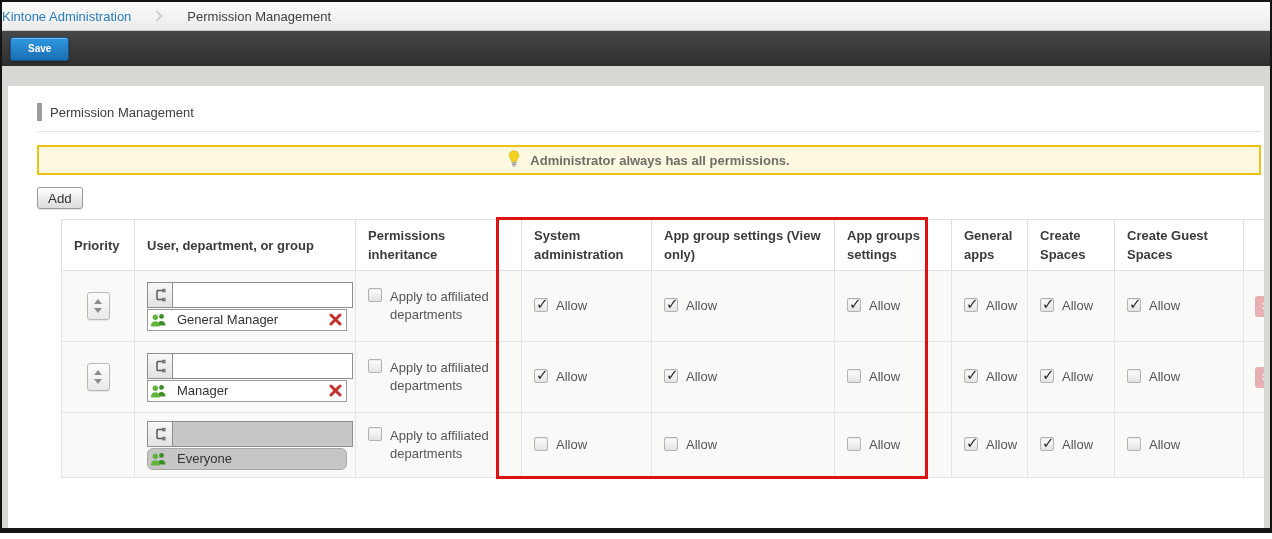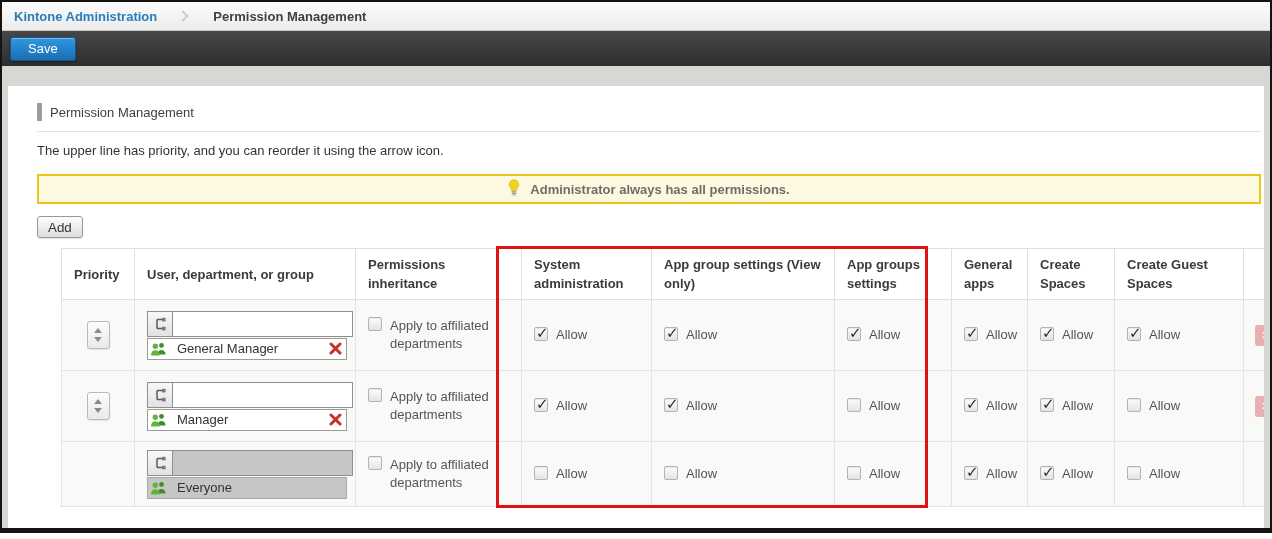--- a/index.html
+++ b/index.html
@@ -8,33 +8,33 @@
 
   .screen{
     width:1272px; height:533px; margin:0;
     border:2px solid #141414; border-bottom-width:5px;
     background:#d7d7d4; display:flex; flex-direction:column; overflow:hidden;
   }
 
   
   .breadcrumb{
     height:29px; flex:none; background:linear-gradient(#fbfbfb,#ececec);
-    border-bottom:1px solid #c9c9c9; display:flex; align-items:center; padding-left:12px;font-weight:bold;
+    border-bottom:1px solid #c9c9c9; display:flex; align-items:center; padding-left:0;
   }
   .crumb-link{ color:var(--link_blue,#2a7cba); cursor:pointer; }
   .crumb-chevron{ width:8px; height:8px; border-top:2px solid #cdcdcd; border-right:2px solid #cdcdcd;
     transform:rotate(45deg); margin:0 26px 0 22px; }
   .crumb-current{ color:#3f3f3f; }
 
   
   .toolbar{ height:35px; flex:none; background:linear-gradient(#474747,#2e2e2e); display:flex; align-items:center; padding-left:8px; }
   .save-button{
     height:24px; padding:0 17px; border-radius:3px; cursor:pointer;
     background:linear-gradient(var(--save_blue_light,#2f97e0),var(--save_blue,#1a6fb4));
-    border:1px solid #17568c; color:#fff; font-weight:normal; font-size:13px;
+    border:1px solid #17568c; color:#fff; font-weight:bold; font-size:10px;
     box-shadow:inset 0 1px 0 rgba(255,255,255,.35), 0 1px 2px rgba(0,0,0,.4);
     display:flex; align-items:center;
   }
 
   .page-bg{ flex:1; padding:20px 6px 0 6px; overflow:hidden; }
   .content-panel{ background:#fff; height:100%; padding-top:17px; overflow:hidden; }
 
   .section-title{ margin:0 3px 0 29px; border-bottom:1px solid #e4e4e4; padding-bottom:10px; display:flex; align-items:center; }
   .title-bar{ width:5px; height:18px; background:#9c9c9c; margin-right:8px; }
   .title-text{ color:#3e3e3e; }
@@ -75,21 +75,21 @@
   .tri.down{ border-left:4px solid transparent; border-right:4px solid transparent; border-top:5px solid #8c8c8c; }
 
   .picker{ width:206px; }
   .picker-top{ display:flex; height:26px; }
   .org-btn{ width:26px; flex:none; border:1px solid #8f8f8f; background:linear-gradient(#f8f8f8,#e2e2e2);
     display:flex; align-items:center; justify-content:center; cursor:pointer; }
   .picker-input{ flex:1; min-width:0; border:1px solid #8f8f8f; border-left:none; background:#fff; height:26px; padding:0 4px; font-size:13px; outline:none; }
   .picker.disabled .picker-input{ background:#c6c6c6; }
   .entity{ margin-top:1px; height:22px; width:200px; border:1px solid #9b9b9b; background:#fff;
     display:flex; align-items:center; padding:0 4px 0 2px;gap:8px; }
-  .picker.disabled .entity{ background:#c6c6c6; border-color:#a8a8a8; }
+  .picker.disabled .entity{ background:#c6c6c6; border-color:#a8a8a8;border-radius:6px; }
   .entity-name{ flex:1; margin-left:2px; color:#333; white-space:nowrap; overflow:hidden; }
   .entity-remove{ display:flex; cursor:pointer; }
 
   .cb-row{ display:inline-flex; align-items:flex-start; gap:8px; cursor:default; }
   .cb{ width:14px; height:14px; flex:none; border:1px solid #b3b3b3; border-radius:2px;
     background:linear-gradient(#fdfdfd,#e4e4e4); position:relative; cursor:pointer;
     box-shadow:inset 0 1px 1px rgba(0,0,0,.08); }
   .cb.checked::after{ content:"✓"; position:absolute; left:1px; top:-4px; font-size:15px; font-weight:bold; color:#2b2b2b; }
   .cb-label{ color:#555; line-height:15px; }
   .inherit-label{ width:118px; line-height:18px; }
@@ -123,21 +123,20 @@
 
   <div class="page-bg">
     <div class="content-panel">
 
       <div class="section-title">
         <span class="title-bar"></span>
         <span class="title-text">Permission Management</span>
       </div>
 
       <div class="description">
-        <div>The upper line has priority, and you can reorder it using the arrow icon.</div>
       </div>
 
       <div class="notice-banner">
         <span>
           <svg width="12" height="17" viewBox="0 0 12 17">
               <path d="M6 0.8 C3 0.8 1.2 3 1.2 5.4 c0 2 1.2 3 1.8 4.2 .3 .6 .4 1.2 .4 1.9 h5.2 c0 -.7 .1 -1.3 .4 -1.9 .6 -1.2 1.8 -2.2 1.8 -4.2 C10.8 3 9 0.8 6 0.8z" fill="#f3d11f" stroke="#d9b40a" stroke-width="0.6"></path>
               <rect x="3.6" y="12.2" width="4.8" height="1.4" fill="#9a9a9a"></rect>
               <rect x="3.9" y="14" width="4.2" height="1.2" fill="#9a9a9a"></rect>
               <rect x="4.6" y="15.6" width="2.8" height="1" fill="#9a9a9a"></rect>
             </svg>

